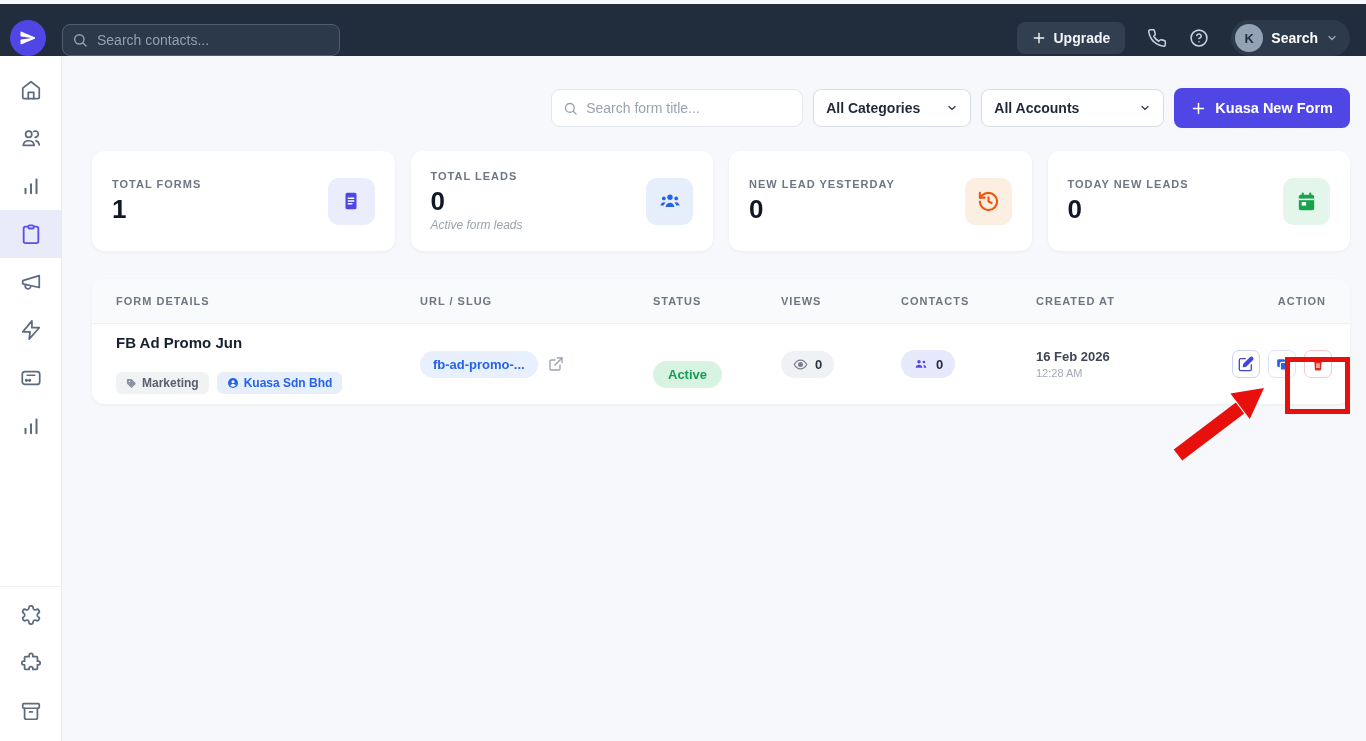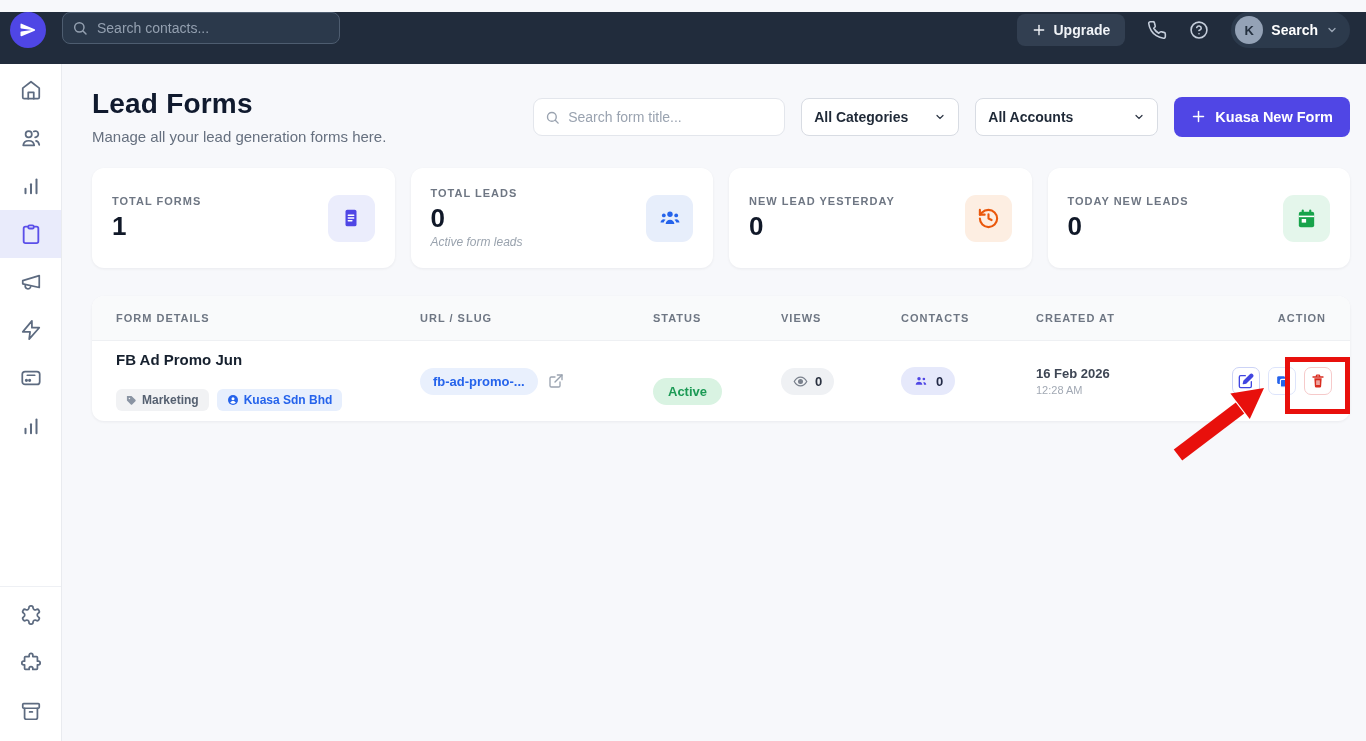--- a/index.html
+++ b/index.html
@@ -1,21 +1,21 @@
 <!DOCTYPE html>
 <html><head>
 <meta charset="utf-8">
 <style>
   * { margin:0; padding:0; box-sizing:border-box; }
   html,body { width:1366px; height:741px; overflow:hidden;
     font-family:"Liberation Sans", sans-serif; background:#f7f8fb; }
 
   
-  .topbar { position:absolute; left:0; top:12px; width:1366px; height:52px;
-    background:#212c3c; display:flex; align-items:flex-start; z-index:5; }
+  .topbar { position:absolute; left:0; top:4px; width:1366px; height:52px;
+    background:#212c3c; display:flex; align-items:flex-end; z-index:5; }
   .logo { width:36px; height:36px; border-radius:50%; background:#4f46e5;
     margin-left:10px; display:flex; align-items:center; justify-content:center; cursor:pointer; }
   .tb-search { position:relative; margin-left:16px; }
   .tb-search svg { position:absolute; left:10px; top:8px; }
   .tb-search input { width:278px; height:32px; background:#2b394b;
     border:1px solid #4e5d70; border-radius:8px; color:#d7dee8;
     padding:0 10px 0 34px; font-size:14px; outline:none;
     font-family:"Liberation Sans", sans-serif; }
   .tb-search input::placeholder { color:#94a0b0; }
   .tb-right { margin-left:auto; display:flex; align-items:center; gap:22px; margin-right:16px; }
@@ -41,21 +41,21 @@
   .s-spacer { flex:1; }
   .s-divider { border-top:1px solid #eef0f4; margin:0 0 4px 0; }
   .s-bottom { padding-bottom:6px; }
 
   
   .main { position:absolute; left:62px; top:52px; right:0; bottom:0;
     padding:36px 16px 0 30px; }
   .head-row { display:flex; align-items:center; }
   .page-title { font-size:28px; font-weight:800; color:#101a2e; letter-spacing:.2px; }
   .page-sub { font-size:15px; color:#66707f; margin-top:8px; }
-  .head-controls { margin-left:auto; display:flex; align-items:center; gap:16px; }
+  .head-controls { margin-left:auto; display:flex; align-items:center; gap:10px; }
   .f-search { position:relative; }
   .f-search svg { position:absolute; left:12px; top:12px; }
   .f-search input { width:252px; height:38px; background:#fff; border:1px solid #e3e6ec;
     border-radius:9px; padding:0 10px 0 34px; font-size:14px; color:#333; outline:none;
     font-family:"Liberation Sans", sans-serif; }
   .f-search input::placeholder { color:#9aa3b0; }
   .select { height:38px; background:#fff; border:1px solid #d8dce3; border-radius:8px;
     display:flex; align-items:center; gap:26px; padding:0 12px; cursor:pointer; }
   .select .sel-val { font-size:14px; font-weight:600; color:#1f2937; }
   .btn-create { height:40px; background:#5046e5; color:#fff; border:none; border-radius:8px;
@@ -260,24 +260,20 @@
             <line x1="10.5" y1="13" x2="13.5" y2="13"></line>
           </svg>
         </span>
     </div>
   </div>
 </nav>
 
 <main class="main">
 
   <div class="head-row">
-    <div>
-      <div class="page-title">Lead Forms</div>
-      <div class="page-sub">Manage all your lead generation forms here.</div>
-    </div>
     <div class="head-controls">
       <div class="f-search">
         <span style="display:flex">
           <svg width="15" height="15" viewBox="0 0 24 24" fill="none" stroke="#9aa3b0" stroke-width="2.2" stroke-linecap="round">
               <circle cx="11" cy="11" r="7"></circle>
               <line x1="16.5" y1="16.5" x2="21" y2="21"></line>
             </svg>
         </span>
         <input placeholder="Search form title..." style="">
       </div>

